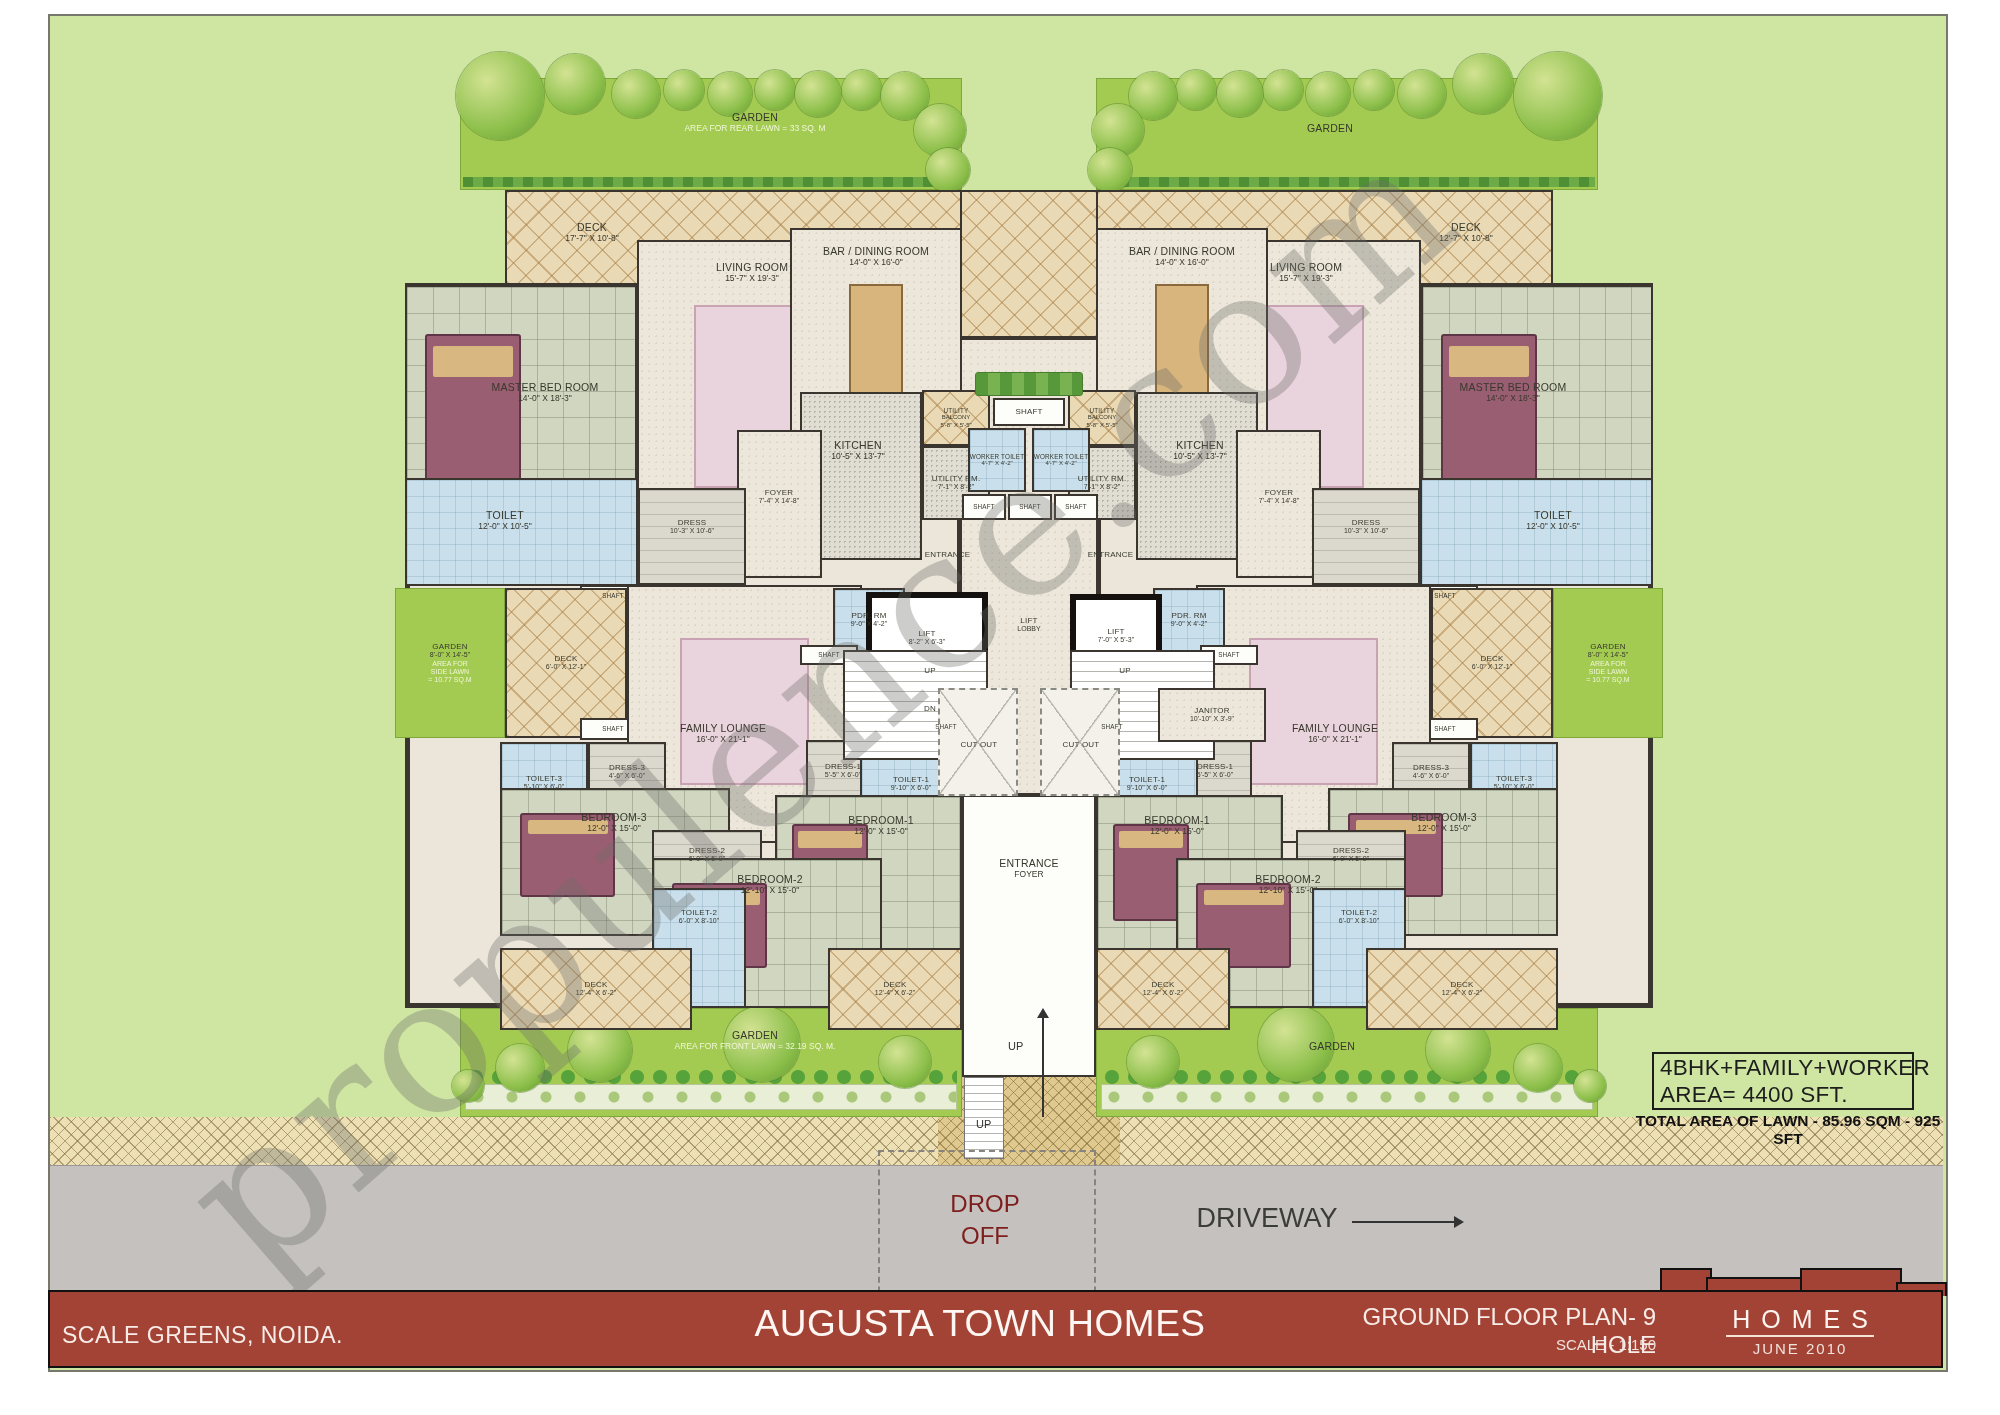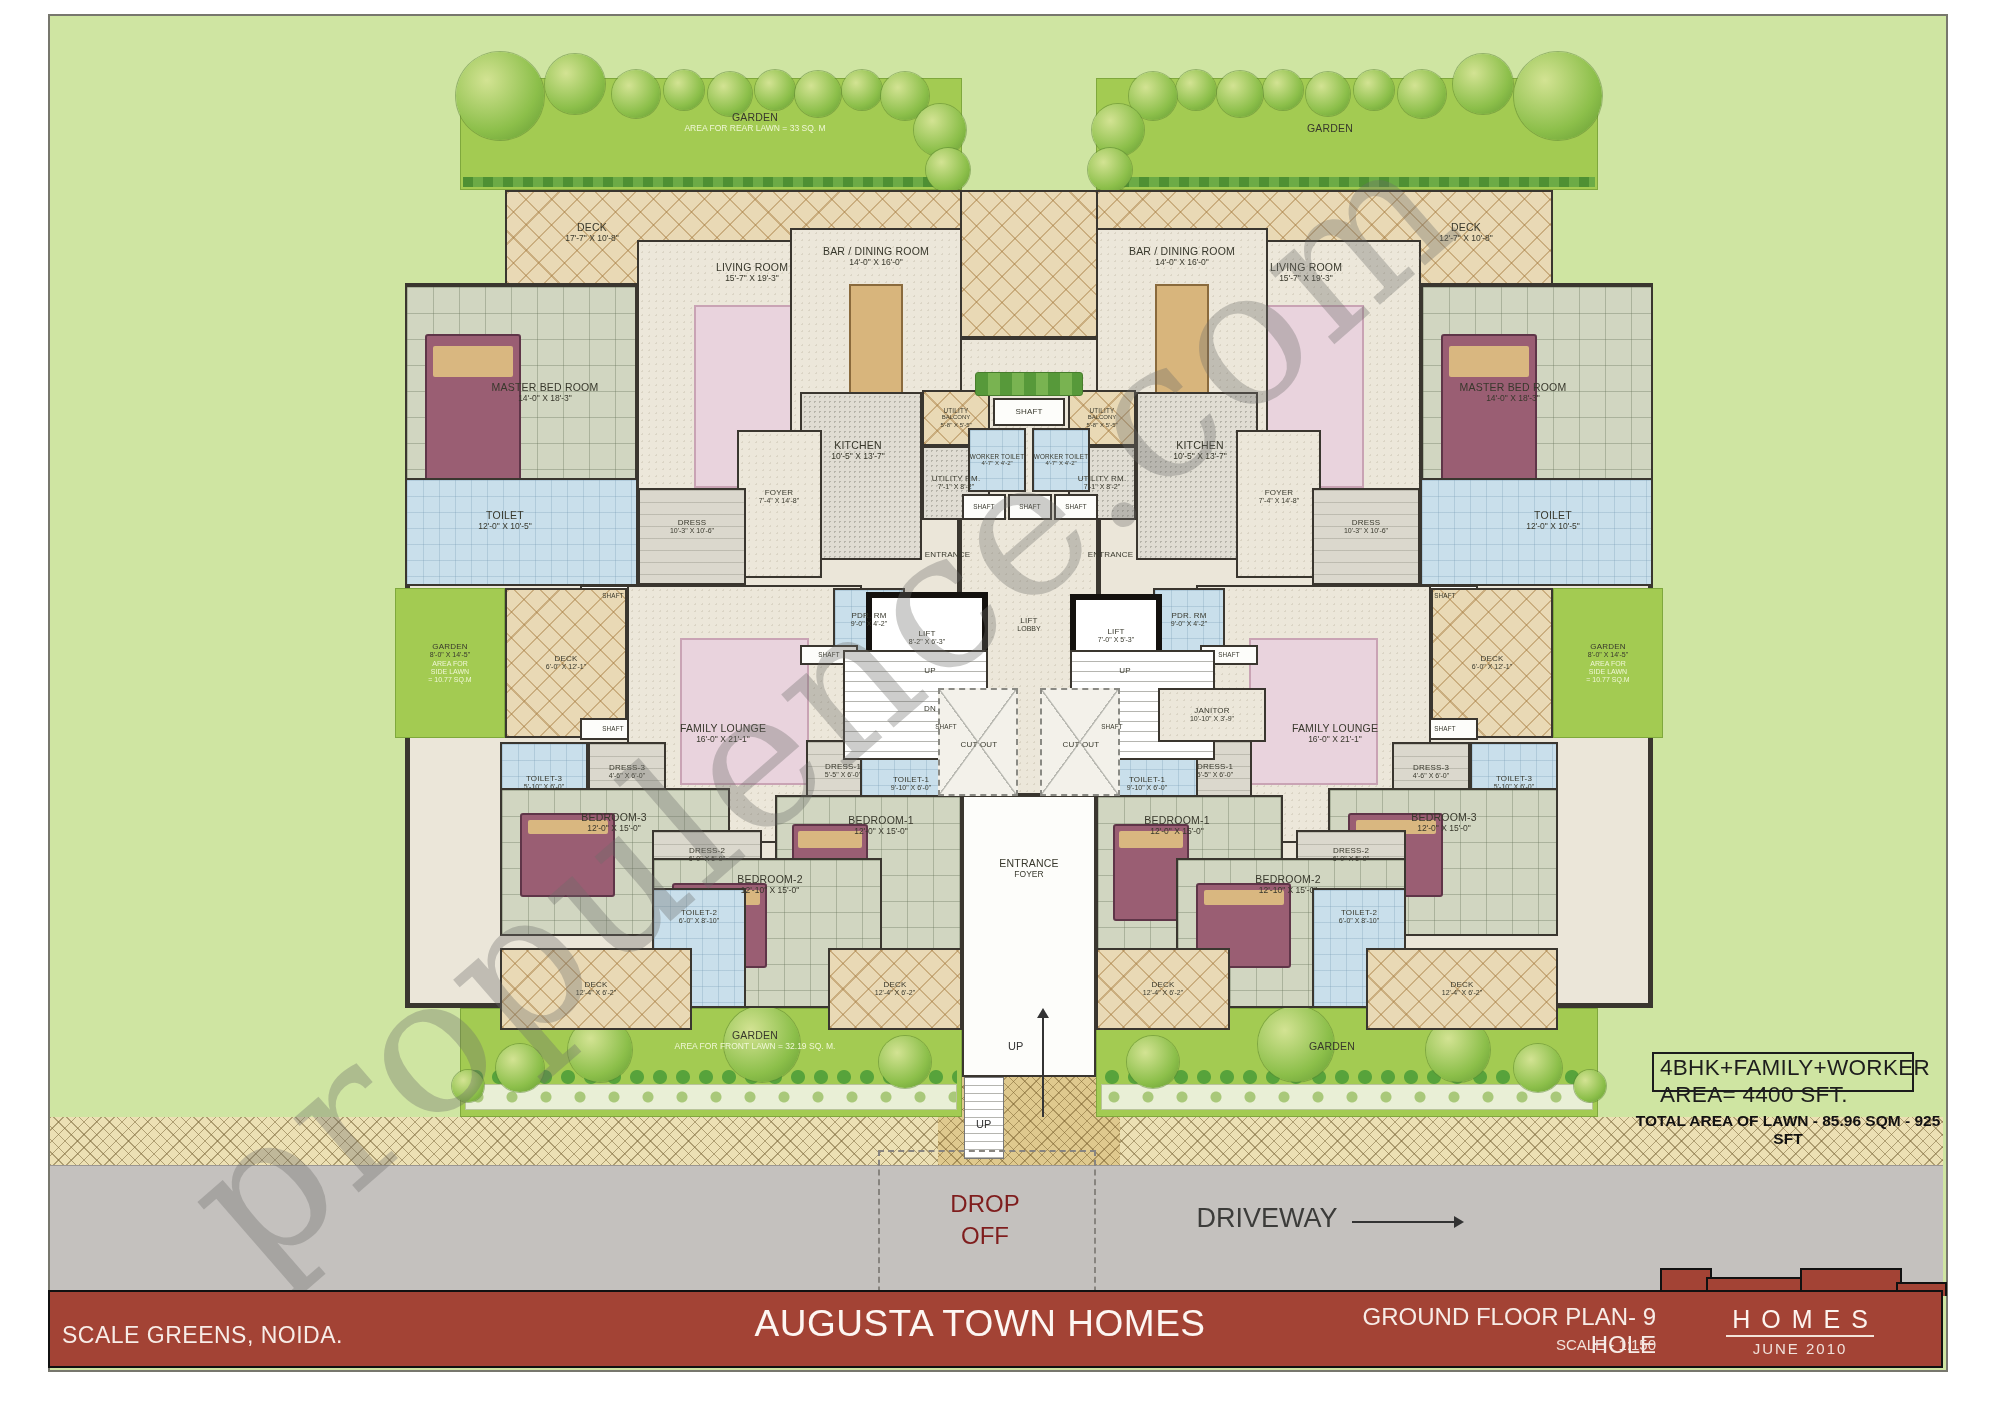--- a/index.html
+++ b/index.html
@@ -61,21 +61,21 @@
   .vhead{position:absolute;left:0;top:0;width:0;height:0;border-left:6px solid transparent;border-right:6px solid transparent;border-bottom:10px solid #333;}
   .hline{position:absolute;left:0;top:5px;width:102px;height:2px;background:#333;}
   .hhead{position:absolute;right:0;top:0;width:0;height:0;border-top:6px solid transparent;border-bottom:6px solid transparent;border-left:10px solid #333;}
   .uplabel{position:absolute;font-size:11px;color:#333;}
   
   #dropzone{left:878px;top:1150px;width:214px;height:158px;border:2px dashed #87847f;}
   #dropofftext{left:905px;top:1188px;width:160px;text-align:center;font-size:24px;color:#7f1d1d;line-height:1.35;}
   #drivewaytext{left:1192px;top:1203px;width:150px;text-align:center;font-size:27px;color:#3c3c3a;}
   #drivewayarrow{left:1352px;top:1216px;width:112px;height:12px;}
   
-  #annobox{left:1652px;top:1052px;width:262px;height:40px;border:2.5px solid #1c1c1c;padding:1px 6px;box-sizing:border-box;}
+  #annobox{left:1652px;top:1052px;width:262px;height:58px;border:2.5px solid #1c1c1c;padding:1px 6px;box-sizing:border-box;}
   #annobox div{font-size:22.5px;color:#1d1d1d;line-height:1.18;letter-spacing:.3px;}
   #lawntotal{left:1628px;top:1112px;width:320px;text-align:center;font-size:15.5px;font-weight:bold;color:#111;}
   
   #watermark{left:215px;top:1120px;width:0;height:0;z-index:40;pointer-events:none;}
   #watermark span{display:block;transform:rotate(-41deg);transform-origin:left center;
     font-family:"DejaVu Serif", serif;font-size:190px;letter-spacing:4px;color:rgba(108,108,106,.34);white-space:nowrap;}
   
   #titlebar{left:48px;top:1290px;width:1895px;height:78px;background:#a34335;border:2.5px solid #111;box-sizing:border-box;z-index:50;}
   .step{position:absolute;background:#a34335;border:2.5px solid #111;border-bottom:none;z-index:49;}
   #project{left:62px;top:1322px;font-size:23px;color:#f7ece7;letter-spacing:.5px;z-index:51;}

